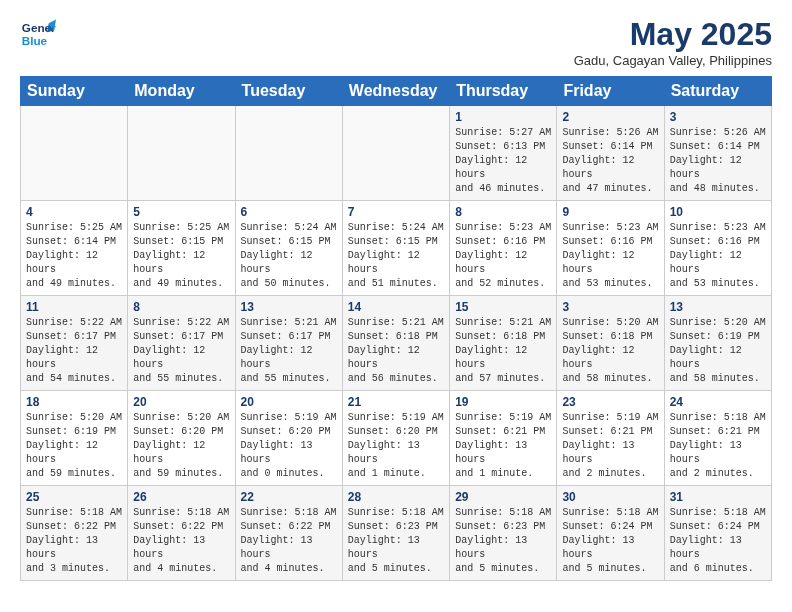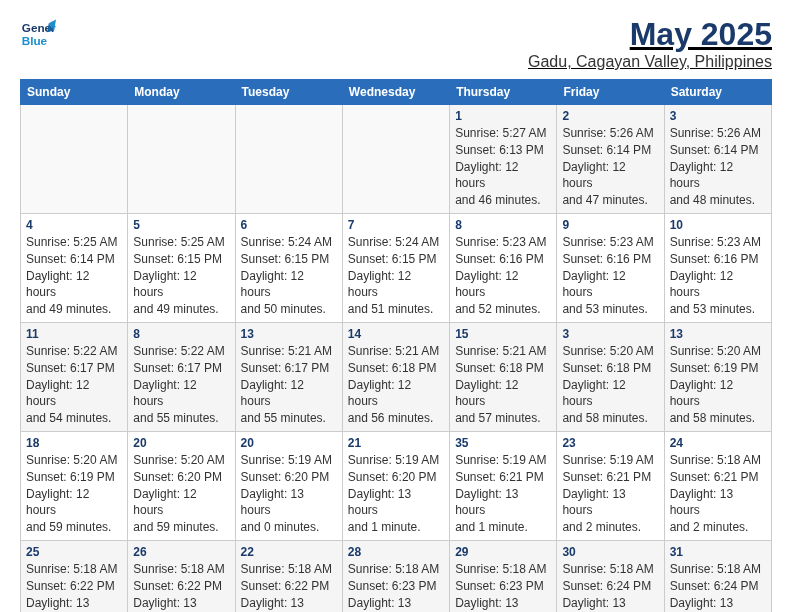--- a/index.html
+++ b/index.html
@@ -20,42 +20,41 @@
       display: flex;
       align-items: center;
       gap: 4px;
     }
     .logo-icon {
       width: 36px;
       height: 36px;
     }
     .title-area {
       text-align: right;
-      text-decoration: underline;
     }
     .month-title {
       font-size: 32px;
       font-weight: bold;
       color: #1a3a6b;
     }
     .location-title {
-      font-size: 16px;
+      font-size: 13px;
       color: #333;
     }
     table {
       width: 100%;
       border-collapse: collapse;
       font-size: 10.5px;
     }
     thead tr th {
       background-color: #2a6ebb;
       color: #fff;
       text-align: left;
       padding: 5px 6px;
-      font-size: 12px;
+      font-size: 16px;
       font-weight: bold;
       border: 1px solid #2a6ebb;
     }
     tbody tr td {
       vertical-align: top;
       border: 1px solid #ccc;
       padding: 4px 5px;
       width: 14.28%;
       min-height: 80px;
       background: #fff;
@@ -68,22 +67,23 @@
     }
     .day-num {
       font-weight: bold;
       font-size: 12px;
       color: #1a3a6b;
       display: block;
       margin-bottom: 2px;
     }
     .day-info {
       color: #333;
-      font-size: 12px;
+      font-size: 10px;
       line-height: 1.4;
+      font-family: Liberation Mono, monospace;
     }
     .empty-cell {
       background: #f9f9f9 !important;
     }
   </style>
 </head>
 <body>
 
 <div class="header-area">
   <div class="logo">
@@ -265,21 +265,21 @@
 and 0 minutes.</div>
         </td>
         <td>
           <span class="day-num">21</span>
           <div class="day-info" style="white-space: pre-line;">Sunrise: 5:19 AM
 Sunset: 6:20 PM
 Daylight: 13 hours
 and 1 minute.</div>
         </td>
         <td>
-          <span class="day-num">35</span>
+          <span class="day-num">19</span>
           <div class="day-info" style="white-space: pre-line;">Sunrise: 5:19 AM
 Sunset: 6:21 PM
 Daylight: 13 hours
 and 1 minute.</div>
         </td>
         <td>
           <span class="day-num">23</span>
           <div class="day-info" style="white-space: pre-line;">Sunrise: 5:19 AM
 Sunset: 6:21 PM
 Daylight: 13 hours

